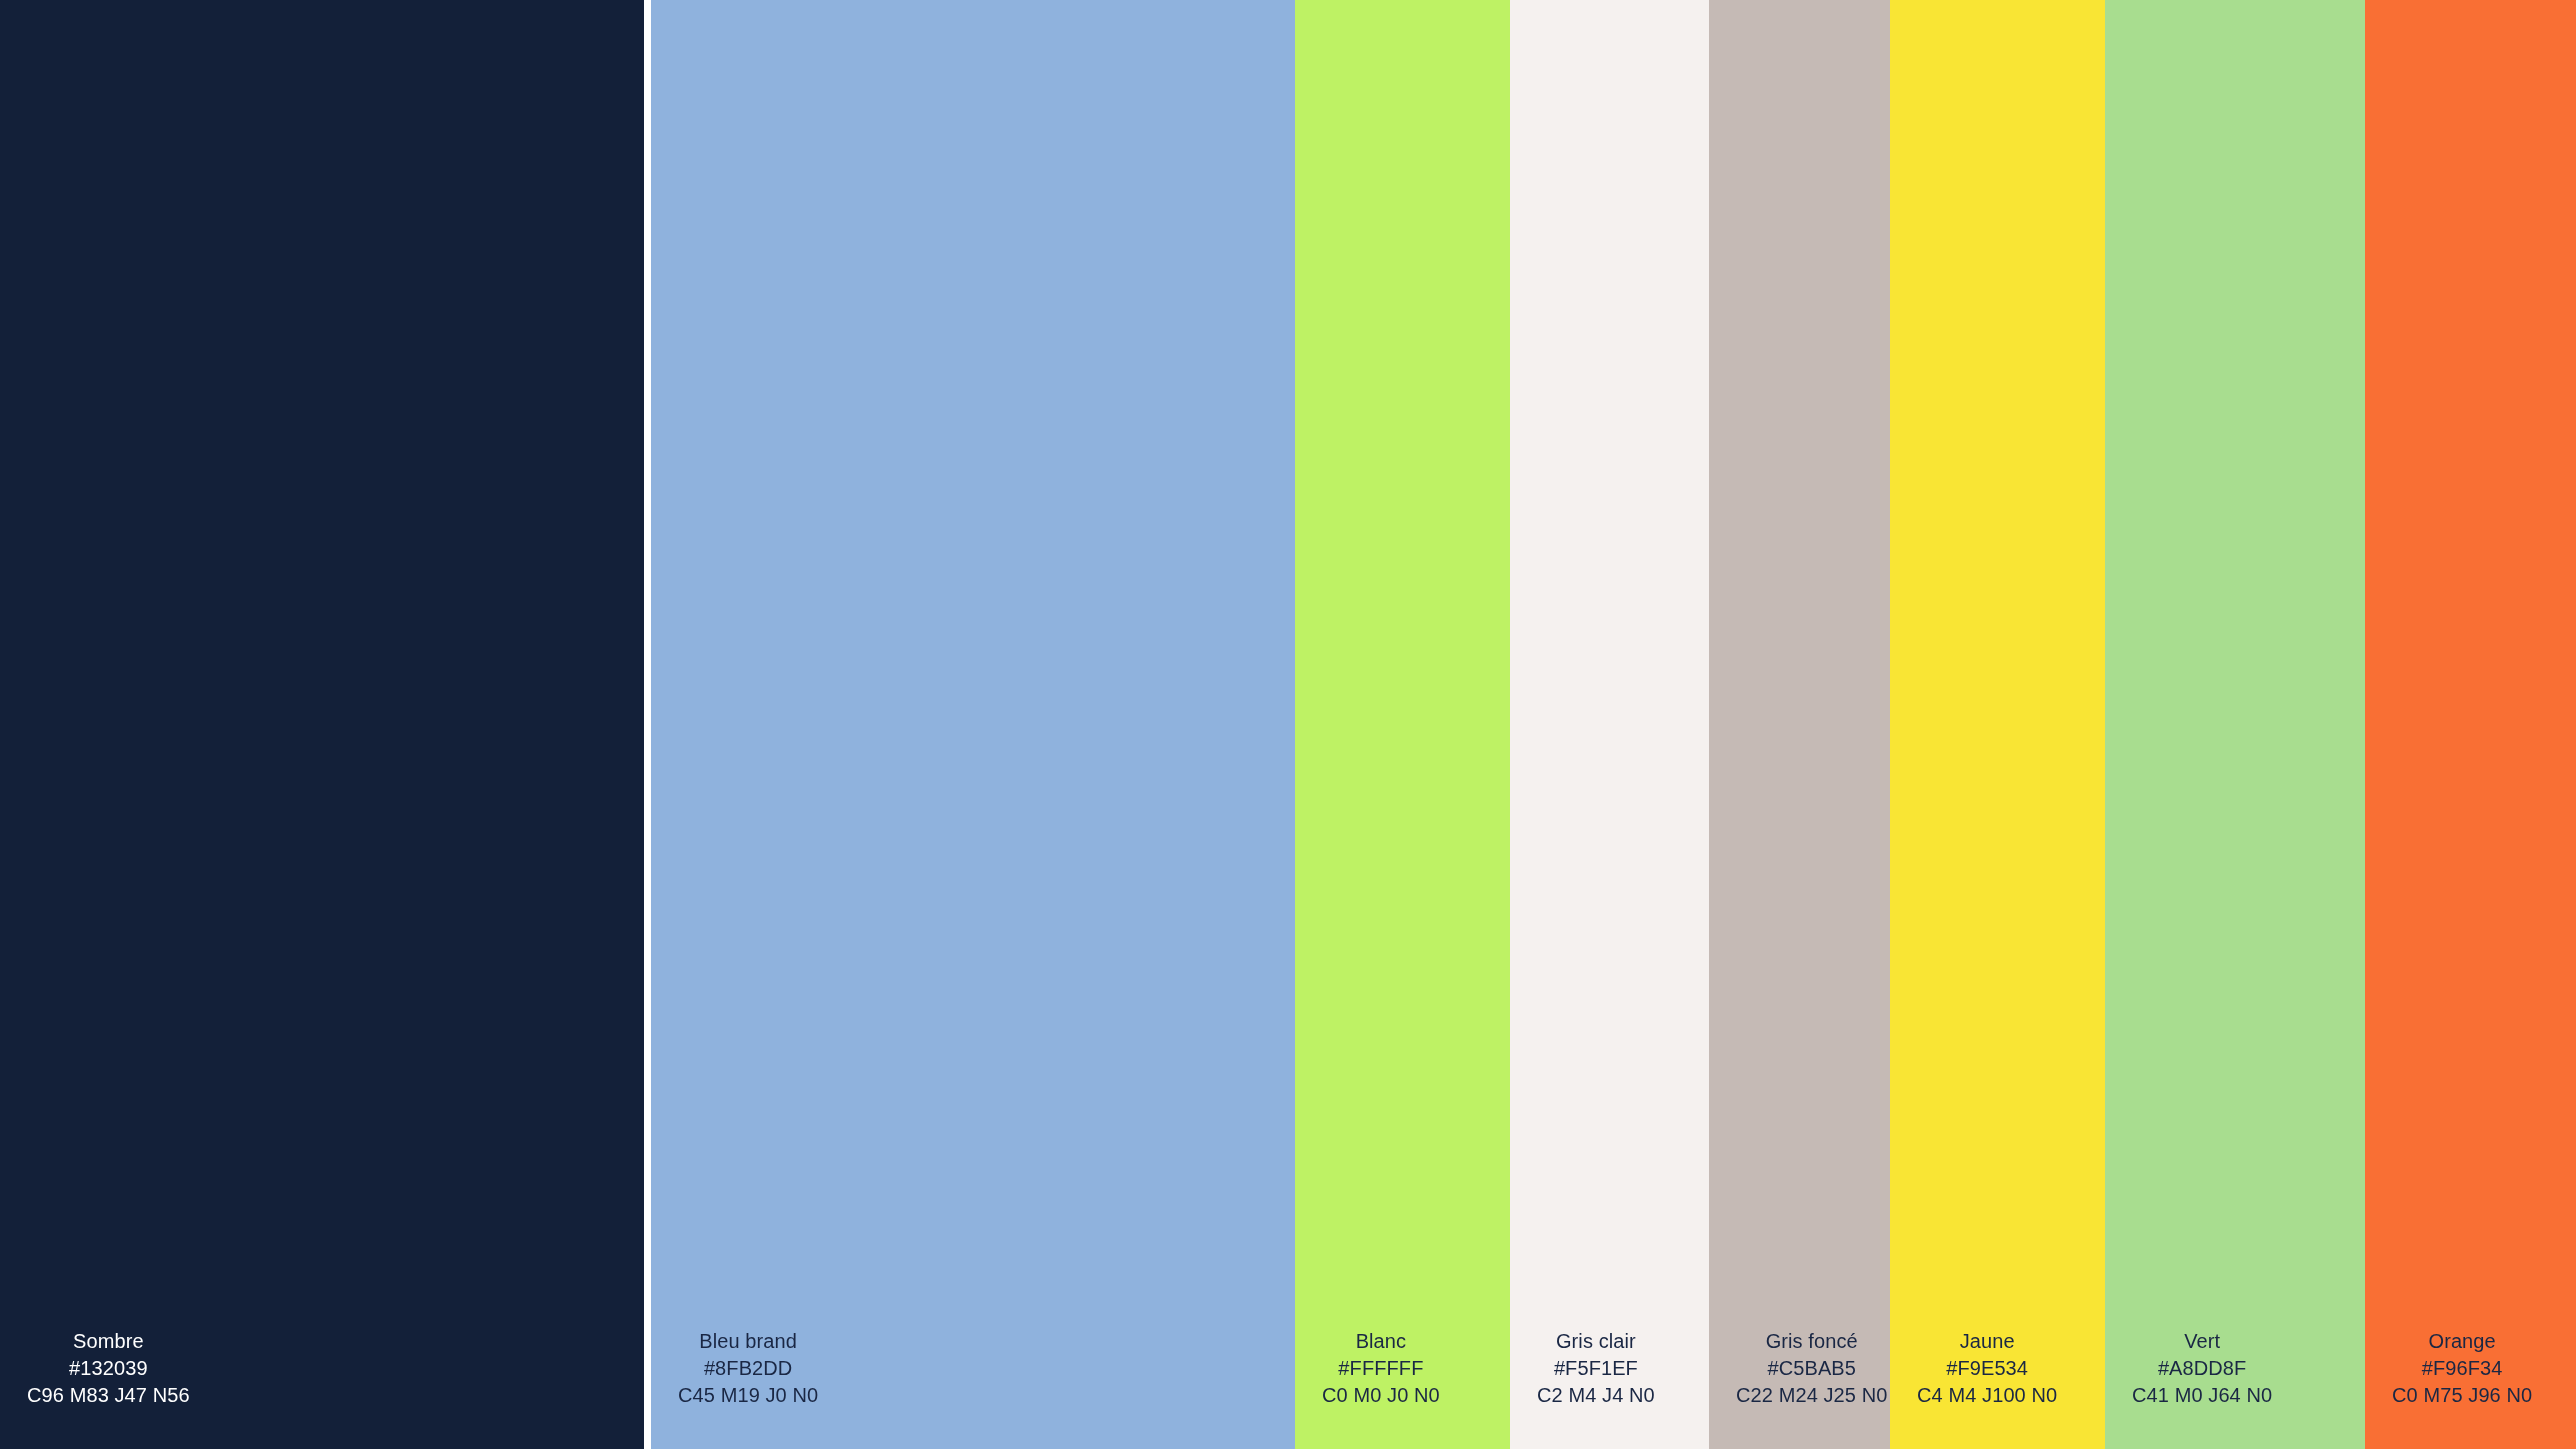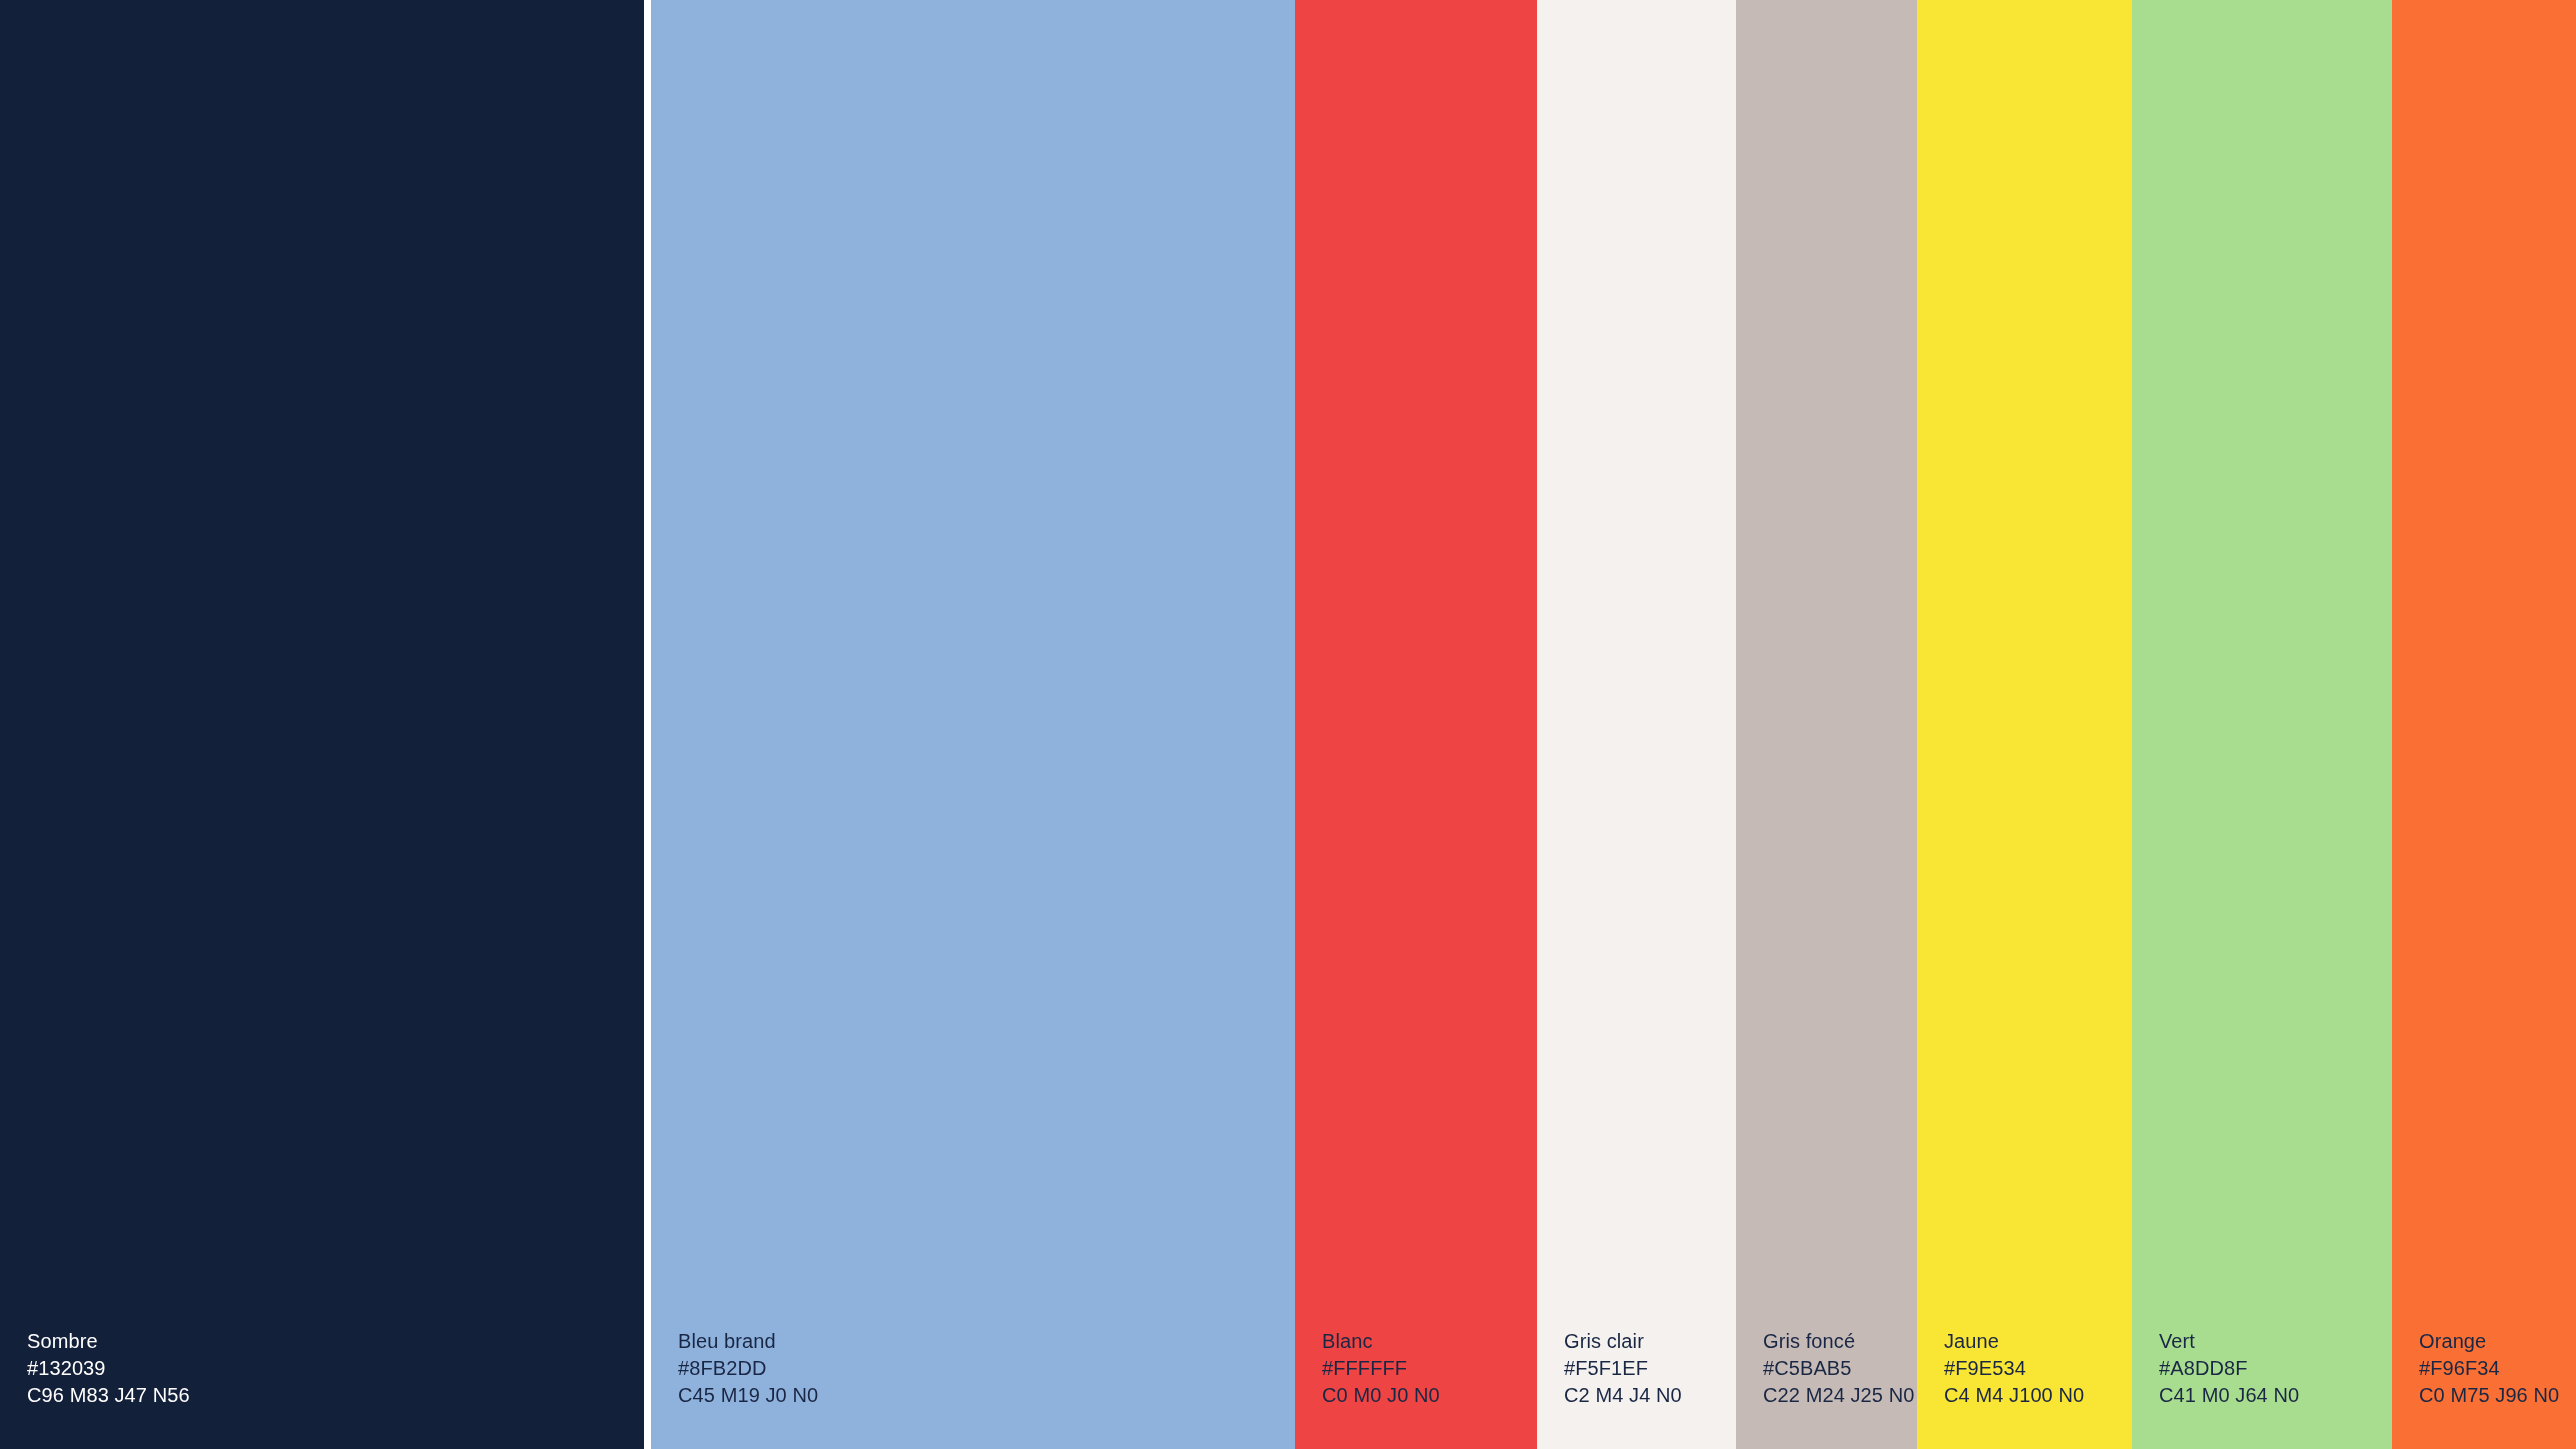--- a/index.html
+++ b/index.html
@@ -23,20 +23,21 @@
     flex-direction: row;
     align-items: stretch;
     background: #ffffff;
   }
 
   .swatch {
     position: relative;
     height: 1449px;
     flex: 0 0 auto;
     box-sizing: border-box;
+    text-align: center;
   }
 
   .swatch-caption {
     position: absolute;
     left: 27px;
     bottom: 40px;
     display: block;
     line-height: 1;
     white-space: nowrap;
     pointer-events: none;
@@ -74,21 +75,21 @@
         <span class="caption-line caption-cmyk">C96 M83 J47 N56</span>
       </div>
     </div>
     <div class="swatch" style="width: 644px; background: rgb(143, 178, 221); margin-left: 7px;">
       <div class="swatch-caption" style="color: rgb(26, 39, 68);">
         <span class="caption-line caption-name">Bleu brand</span>
         <span class="caption-line caption-hex">#8FB2DD</span>
         <span class="caption-line caption-cmyk">C45 M19 J0 N0</span>
       </div>
     </div>
-    <div class="swatch" style="width: 242px; background: #ef4444;">
+    <div class="swatch" style="width: 215px; background: #bef264;">
       <div class="swatch-caption" style="color: rgb(26, 39, 68);">
         <span class="caption-line caption-name">Blanc</span>
         <span class="caption-line caption-hex">#FFFFFF</span>
         <span class="caption-line caption-cmyk">C0 M0 J0 N0</span>
       </div>
     </div>
     <div class="swatch" style="width: 199px; background: rgb(245, 241, 239);">
       <div class="swatch-caption" style="color: rgb(26, 39, 68);">
         <span class="caption-line caption-name">Gris clair</span>
         <span class="caption-line caption-hex">#F5F1EF</span>

